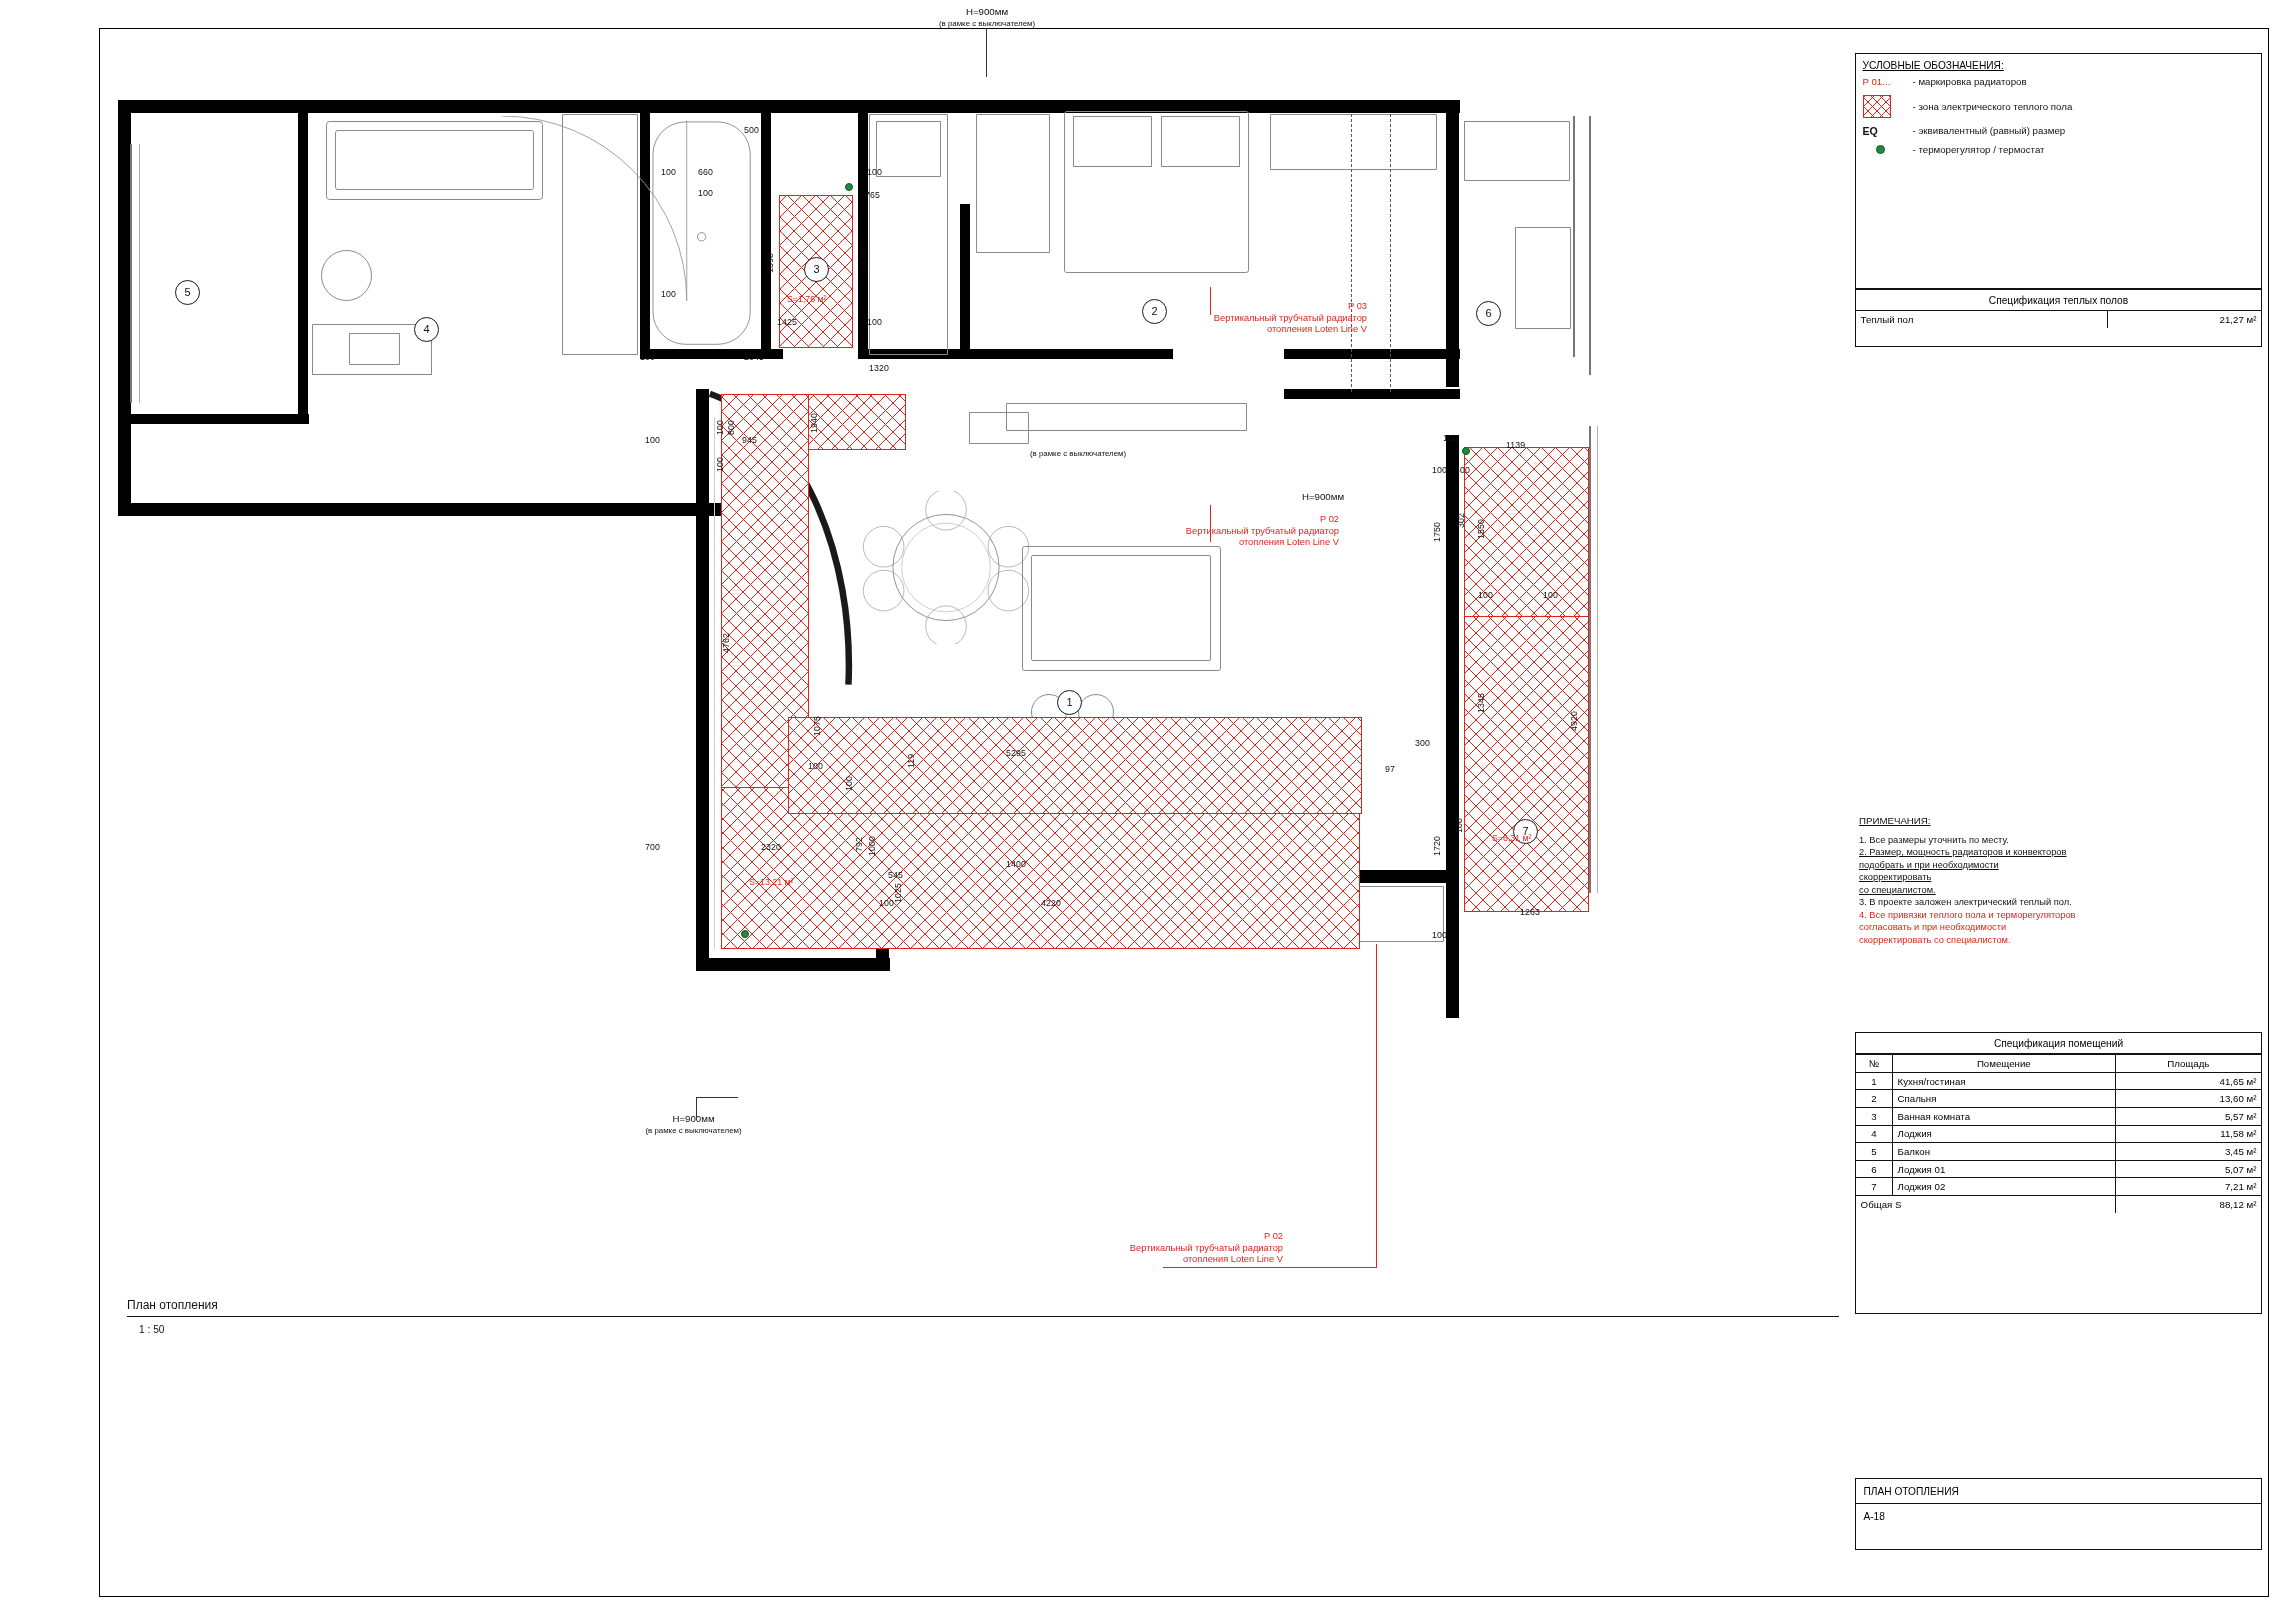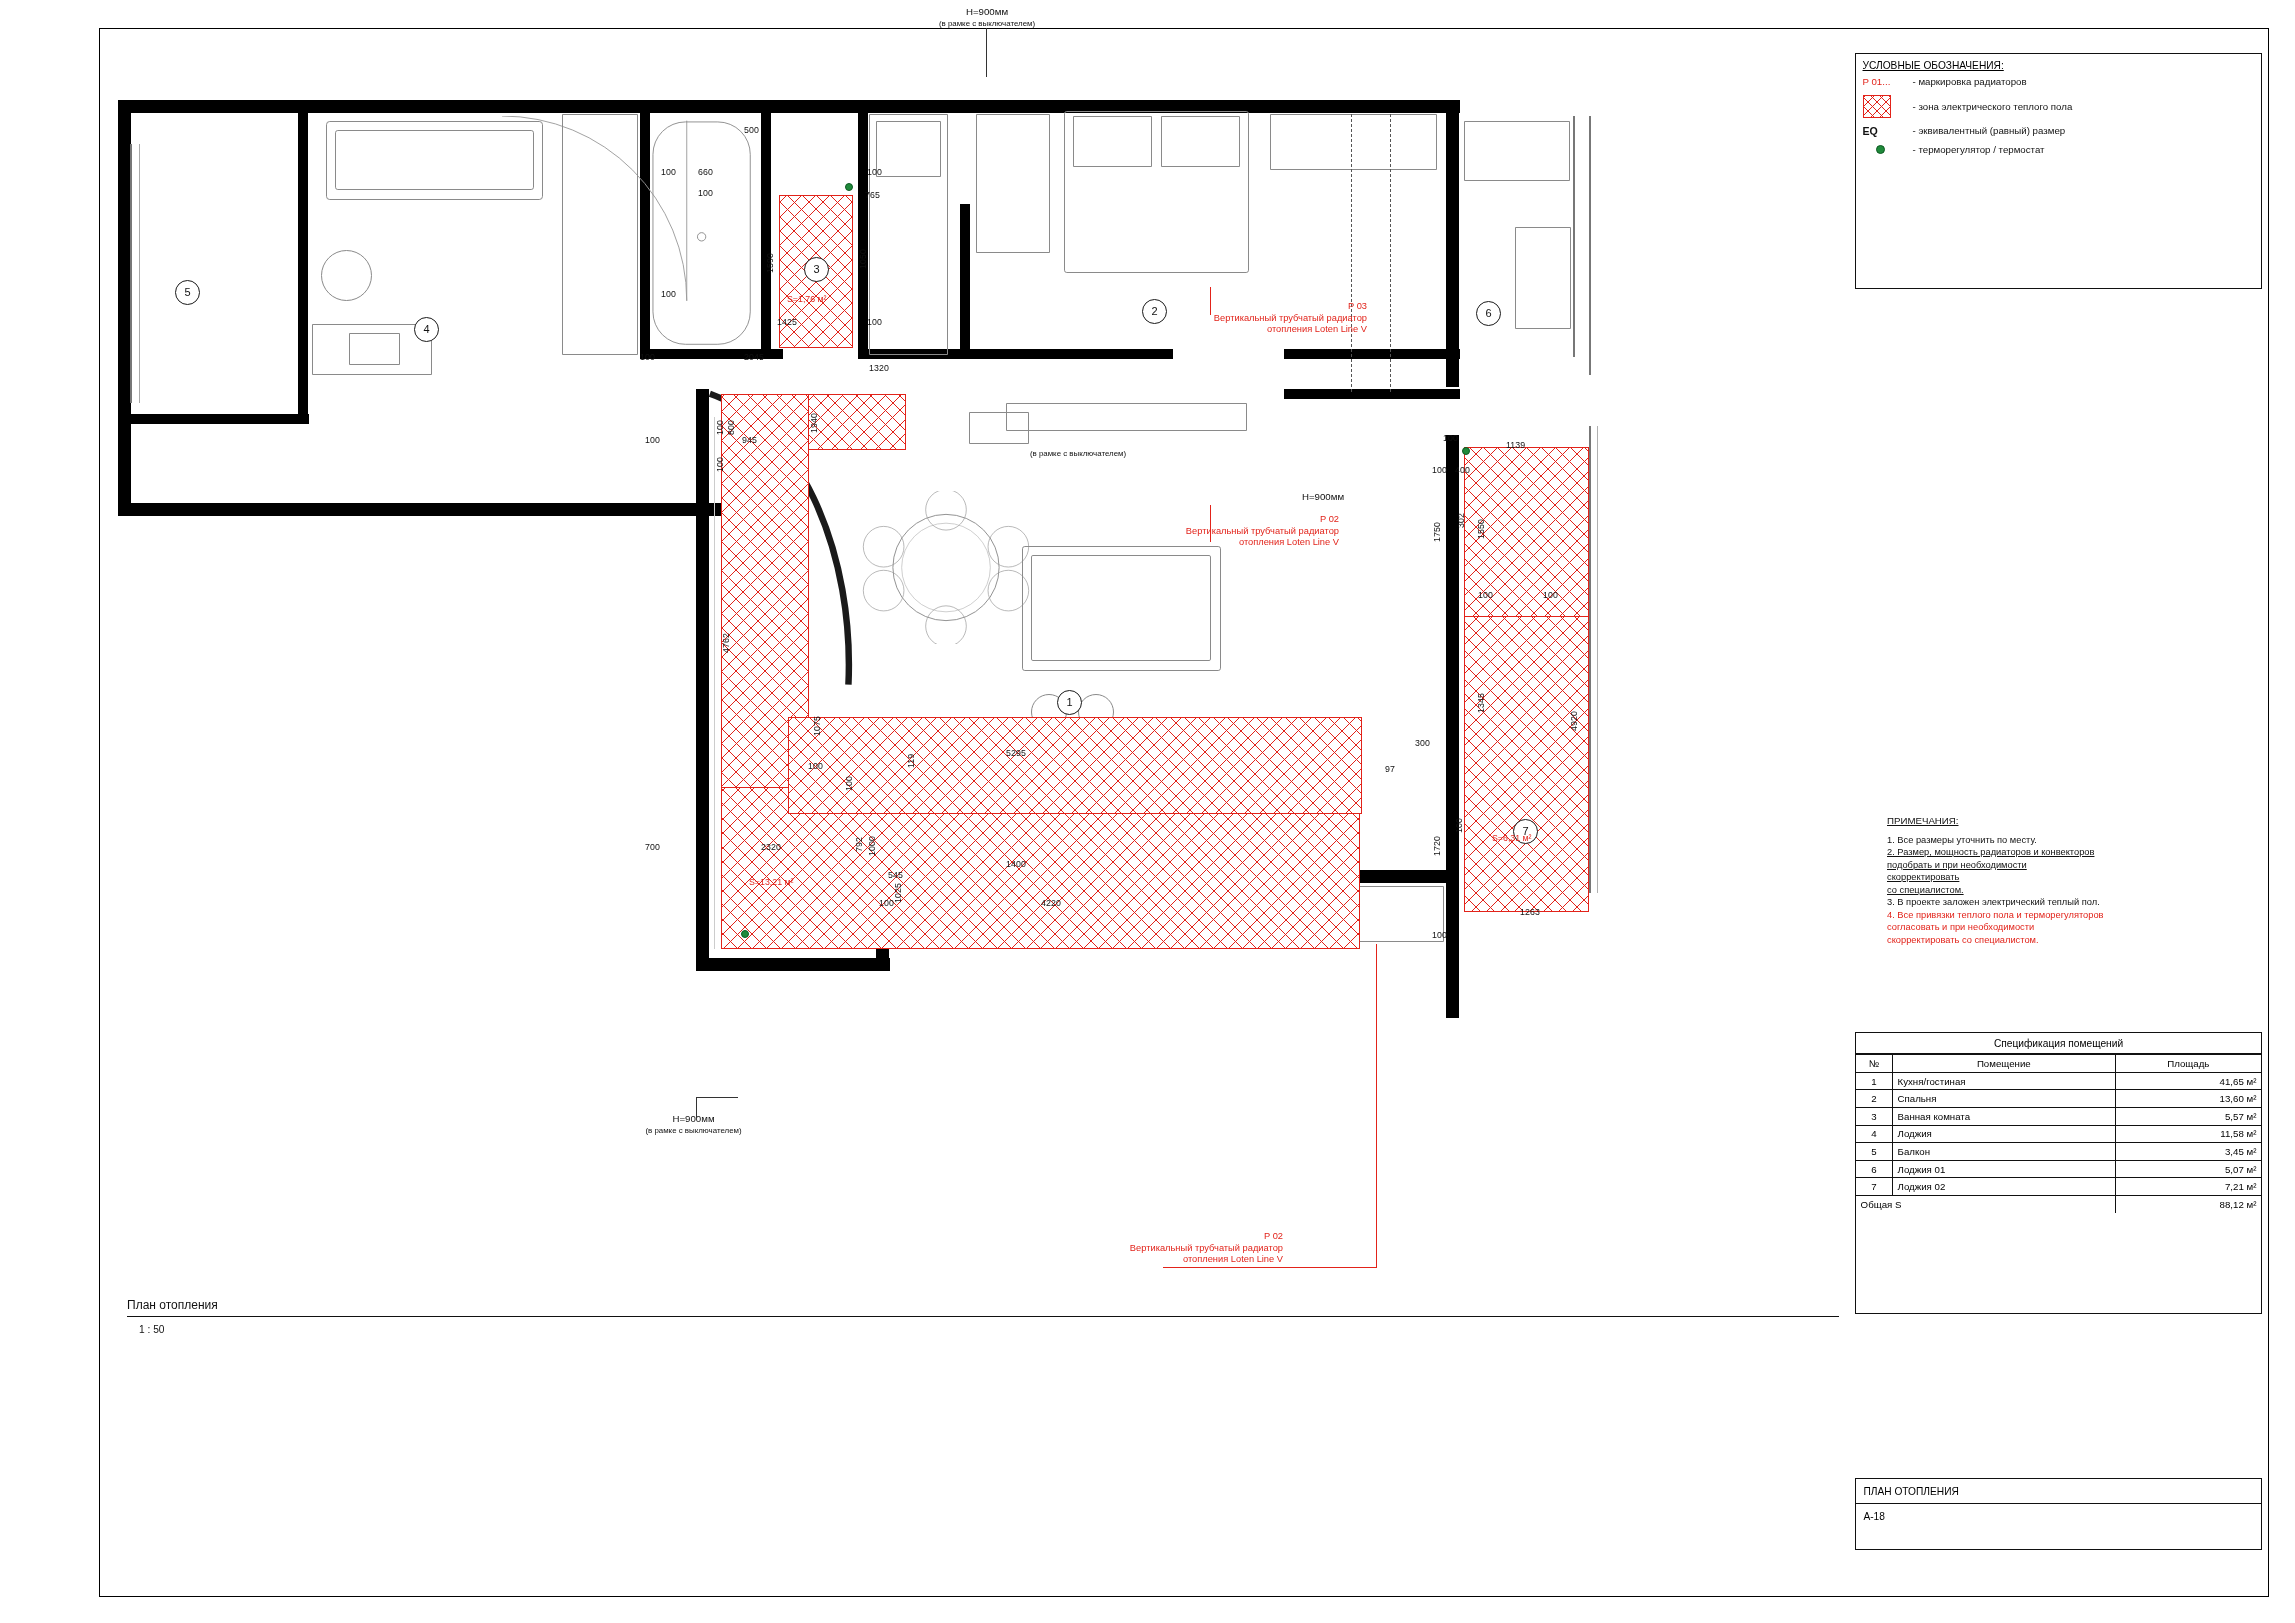--- a/index.html
+++ b/index.html
@@ -169,21 +169,20 @@
     font-size: 10.2px;
     text-align: center;
     padding: 4.6px 3.7px;
     border-bottom: 0.5px solid #111;
   }
   .notes {
     position: absolute;
     font-size: 9.3px;
     line-height: 1.35;
     color: #111;
-    margin-left: 28px;
   }
   .notes .u { text-decoration: underline; }
   .title-blk {
     position: absolute;
     border: 0.9px solid #111;
     box-sizing: border-box;
     background: #fff;
   }
   .title-blk .t1 {
     font-size: 10.2px;
@@ -524,20 +523,31 @@
     </div>
 
     <div class="legend-row">
       <div class="legend-key">
           <span class="dot-key"></span>
         </div>
       <div class="legend-txt">- терморегулятор / термостат</div>
     </div>
   </div>
 
+  <div class="panel" style="left:1855px; top:289px; width:407px; height:58px;">
+    <div class="hdr-center">Спецификация теплых полов</div>
+    <table class="tbl" style="border:none;">
+      <tbody>
+          <tr>
+        <td class="left" style="border:none; border-right:0.5px solid #111; width:62%;">Теплый пол</td>
+        <td class="right" style="border:none;">21,27 м²</td>
+      </tr>
+    </tbody>
+      </table>
+  </div>
 
   <div class="notes" style="left:1859px; top:814px; width:407px;">
     <div class="u" style="font-size:9.7px; margin-bottom:6.5px;">ПРИМЕЧАНИЯ:</div>
     <div>1. Все размеры уточнить по месту.</div>
     <div class="u">2. Размер, мощность радиаторов и конвекторов</div>
     <div class="u">подобрать и при необходимости</div>
     <div class="u">скорректировать</div>
     <div class="u">со специалистом.</div>
     <div>3. В проекте заложен электрический теплый пол.</div>
     <div class="red">4. Все привязки теплого пола и терморегуляторов</div>

